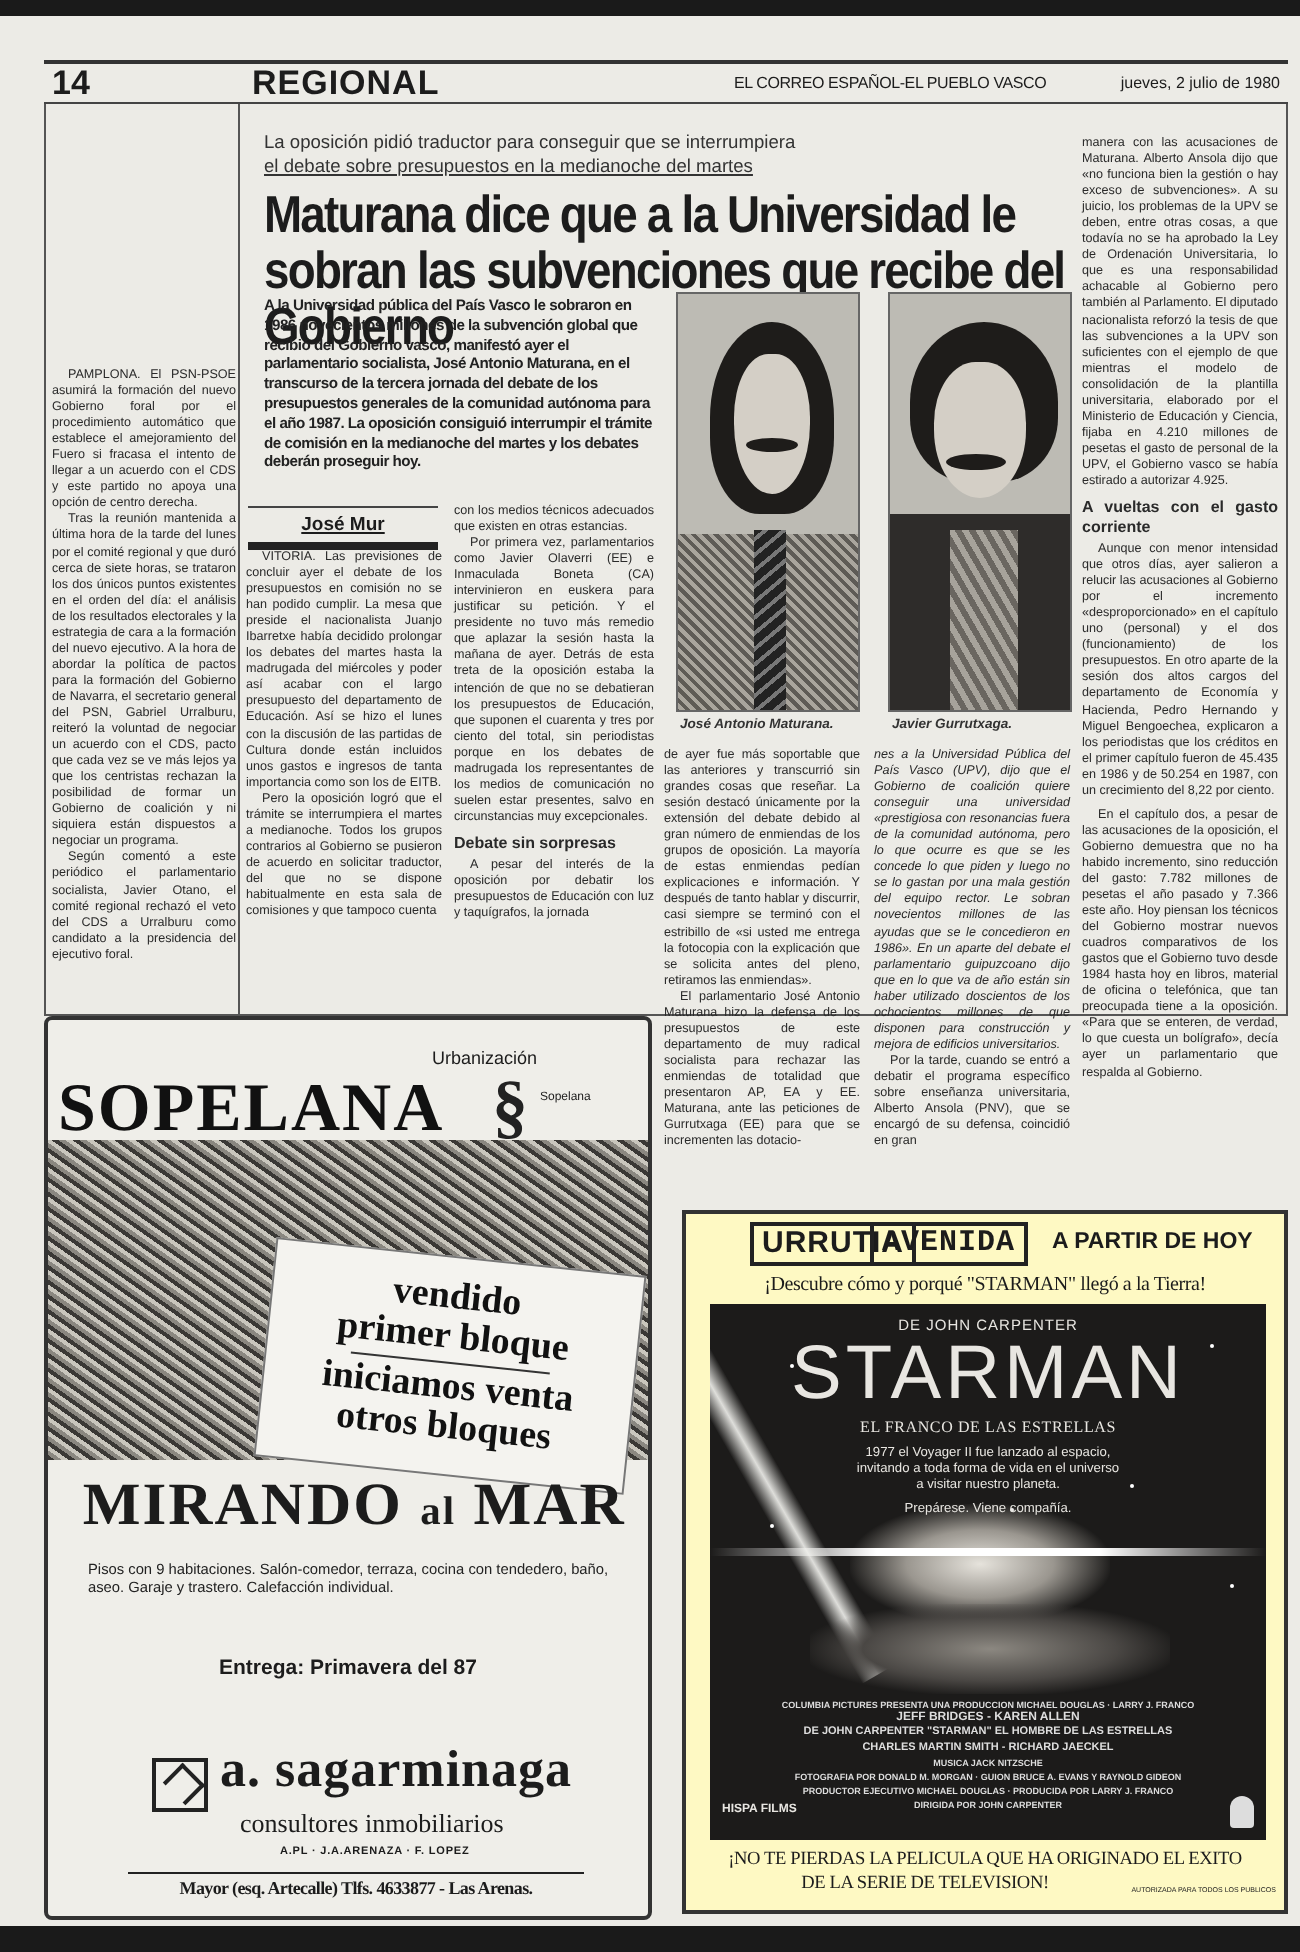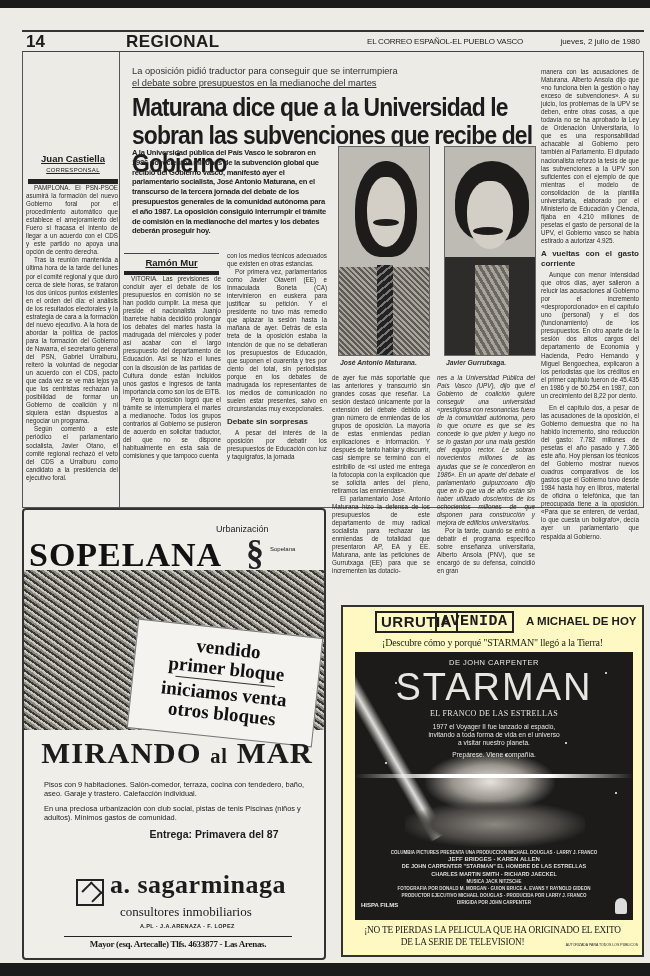--- a/index.html
+++ b/index.html
@@ -39,21 +39,21 @@
   .logoS { position: absolute; left: 222px; top: 22px; font: bold 36px "Liberation Serif", serif; color: #222; }
   .sopsmall { position: absolute; left: 246px; top: 36px; font: 6px "Liberation Sans", sans-serif; }
   .landscape { position: absolute; left: 0; top: 60px; width: 300px; height: 160px;
     background: repeating-linear-gradient(35deg, #3a3835 0 2px, #8a8780 2px 4px, #c9c6bd 4px 6px); }
   .card { position: absolute; left: 108px; top: 118px; width: 186px; height: 110px; background: #f4f3ef; transform: rotate(6deg); border: 1px solid #777;
     font: bold 19px/20px "Liberation Serif", serif; text-align: center; padding-top: 10px; color: #111; }
   .card .rule { width: 100px; height: 1px; background: #333; margin: 2px auto; }
   .mirando { position: absolute; left: 20px; top: 226px; font: bold 30px "Liberation Serif", serif; letter-spacing: 1px; transform: scaleX(1.02); }
   .mirando small { font-size: 20px; }
   .adtxt { position: absolute; left: 20px; width: 270px; font: 7.4px/9px "Liberation Sans", sans-serif; color: #222; }
-  .adcenter { position: absolute; left: 0; width: 300px; text-align: center; font: bold 10.5px/13px "Liberation Sans", sans-serif; margin-left: 40px; }
+  .adcenter { position: absolute; left: 0; width: 300px; text-align: center; font: bold 10.5px/13px "Liberation Sans", sans-serif; }
   .sagbox { position: absolute; left: 52px; top: 369px; width: 28px; height: 27px; border: 2px solid #222; }
   .sagbox::before { content: ""; position: absolute; left: 6px; top: 4px; width: 12px; height: 12px; border: 2px solid #222; border-bottom: none; transform: rotate(45deg); }
   .sag { position: absolute; left: 86px; top: 360px; font: bold 26px "Liberation Serif", serif; letter-spacing: 0.5px; }
   .cons { position: absolute; left: 96px; top: 394px; font: 13px "Liberation Serif", serif; text-align: right; }
   .names { position: absolute; left: 116px; top: 413px; font: bold 5.5px "Liberation Sans", sans-serif; letter-spacing: 0.4px; }
   .addr { position: absolute; left: 40px; top: 426px; width: 228px; border-top: 1px solid #222; padding-top: 2px; text-align: center; font: bold 9px "Liberation Serif", serif; letter-spacing: -0.3px; }
   .ad2 { left: 341px; top: 597px; width: 303px; height: 352px; border: 2px solid #333; background: #fef9c3; overflow: hidden; }
   .theatre { position: absolute; top: 4px; height: 22px; border: 2px solid #222; font: bold 15px/18px "Liberation Sans", sans-serif; padding: 0 4px; letter-spacing: 0.5px; }
   .apartir { position: absolute; left: 183px; top: 8px; font: bold 11.5px "Liberation Sans", sans-serif; }
   .descubre { position: absolute; left: 0; top: 30px; width: 299px; text-align: center; font: 10px "Liberation Serif", serif; letter-spacing: -0.2px; }
@@ -75,25 +75,20 @@
     <span class="pnum">14</span>
     <span class="sect">REGIONAL</span>
     <span class="paper">EL CORREO ESPAÑOL-EL PUEBLO VASCO</span>
     <span class="date">jueves, 2 julio de 1980</span>
   </div>
 
   <div class="abs frame">
     <div class="vline" style="left:96px; top:0; height:456px;"></div>
   </div>
 
-  <div class="abs" style="left:28px; top:145px; width:90px;">
-    <div class="byline">Juan Castiella</div>
-    <div class="role" style="margin-top:3px;">CORRESPONSAL</div>
-    <div class="thickbar" style="margin-top:6px;"></div>
-  </div>
   <div class="abs col" style="left:26px; top:176px; width:92px;">
     <p>PAMPLONA. El PSN-PSOE asumirá la formación del nuevo Gobierno foral por el procedimiento automático que establece el amejoramiento del Fuero si fracasa el intento de llegar a un acuerdo con el CDS y este partido no apoya una opción de centro derecha.</p>
     <p>Tras la reunión mantenida a última hora de la tarde del lunes por el comité regional y que duró cerca de siete horas, se trataron los dos únicos puntos existentes en el orden del día: el análisis de los resultados electorales y la estrategia de cara a la formación del nuevo ejecutivo. A la hora de abordar la política de pactos para la formación del Gobierno de Navarra, el secretario general del PSN, Gabriel Urralburu, reiteró la voluntad de negociar un acuerdo con el CDS, pacto que cada vez se ve más lejos ya que los centristas rechazan la posibilidad de formar un Gobierno de coalición y ni siquiera están dispuestos a negociar un programa.</p>
     <p>Según comentó a este periódico el parlamentario socialista, Javier Otano, el comité regional rechazó el veto del CDS a Urralburu como candidato a la presidencia del ejecutivo foral.</p>
   </div>
 
   <div class="abs kicker">
     <span>La oposición pidió traductor para conseguir que se interrumpiera</span>
     <span>el debate sobre presupuestos en la medianoche del martes</span>
   </div>
@@ -111,21 +106,21 @@
     <div class="body" style="left:0; top:110px; width:92px; height:100px; background:#2e2c2a;"></div>
     <div class="body" style="left:30px; top:118px; width:34px; height:92px; background:repeating-linear-gradient(60deg,#6a6660 0 3px,#a7a39b 3px 6px);"></div>
     <div class="hair" style="left:10px; top:14px; width:74px; height:80px;"></div>
     <div class="face" style="left:22px; top:34px; width:46px; height:68px;"></div>
     <div class="mous" style="left:28px; top:80px; width:30px; height:8px;"></div>
   </div>
   <div class="abs caption" style="left:340px; top:351px;">José Antonio Maturana.</div>
   <div class="abs caption" style="left:446px; top:351px;">Javier Gurrutxaga.</div>
 
   <div class="abs" style="left:124px; top:245px; width:95px; border-top:1px solid #444;">
-    <div class="byline" style="margin-top:3px;">Ramón Mur</div>
+    <div class="byline" style="margin-top:3px;">José Mur</div>
     <div class="thickbar" style="margin-top:3px; height:4px;"></div>
   </div>
 
   <div class="abs col" style="left:123px; top:267px; width:98px;">
     <p>VITORIA. Las previsiones de concluir ayer el debate de los presupuestos en comisión no se han podido cumplir. La mesa que preside el nacionalista Juanjo Ibarretxe había decidido prolongar los debates del martes hasta la madrugada del miércoles y poder así acabar con el largo presupuesto del departamento de Educación. Así se hizo el lunes con la discusión de las partidas de Cultura donde están incluidos unos gastos e ingresos de tanta importancia como son los de EITB.</p>
     <p>Pero la oposición logró que el trámite se interrumpiera el martes a medianoche. Todos los grupos contrarios al Gobierno se pusieron de acuerdo en solicitar traductor, del que no se dispone habitualmente en esta sala de comisiones y que tampoco cuenta</p>
   </div>
 
   <div class="abs col" style="left:227px; top:244px; width:100px;">
     <p style="text-indent:0;">con los medios técnicos adecuados que existen en otras estancias.</p>
@@ -159,33 +154,32 @@
     <div class="landscape"></div>
     <div class="card">
       <div>vendido</div>
       <div>primer bloque</div>
       <div class="rule"></div>
       <div>iniciamos venta</div>
       <div>otros bloques</div>
     </div>
     <div class="mirando"><span>MIRANDO </span><small>al</small><span> MAR</span></div>
     <div class="adtxt" style="top:270px;">Pisos con 9 habitaciones. Salón-comedor, terraza, cocina con tendedero, baño, aseo. Garaje y trastero. Calefacción individual.</div>
-    <div class="adtxt" style="top:294px;">En una preciosa urbanización con club social, pistas de tenis Piscinas (niños y adultos). Mínimos gastos de comunidad.</div>
     <div class="adcenter" style="top:318px;">Entrega: Primavera del 87</div>
     <div class="sagbox"></div>
     <div class="sag">a. sagarminaga</div>
     <div class="cons">consultores inmobiliarios</div>
     <div class="names">A.PL · J.A.ARENAZA · F. LOPEZ</div>
     <div class="addr">Mayor (esq. Artecalle) Tlfs. 4633877 - Las Arenas.</div>
   </div>
 
   <div class="abs ad2">
     <div class="theatre" style="left:32px;">URRUTIA</div>
     <div class="theatre" style="left:92px;font-family:Liberation Mono, monospace;">AVENIDA</div>
-    <div class="apartir">A MICHAEL DE HOY</div>
+    <div class="apartir">A PARTIR DE HOY</div>
     <div class="descubre">¡Descubre cómo y porqué "STARMAN" llegó a la Tierra!</div>
     <div class="poster">
       <div class="star" style="left:40px;top:30px"></div>
         <div class="star" style="left:250px;top:20px"></div>
       <div class="star" style="left:210px;top:90px"></div>
         <div class="star" style="left:30px;top:110px"></div>
       <div class="star" style="left:150px;top:102px"></div>
         <div class="star" style="left:260px;top:140px"></div>
       <div class="glow"></div>
       <div class="hbeam"></div>

